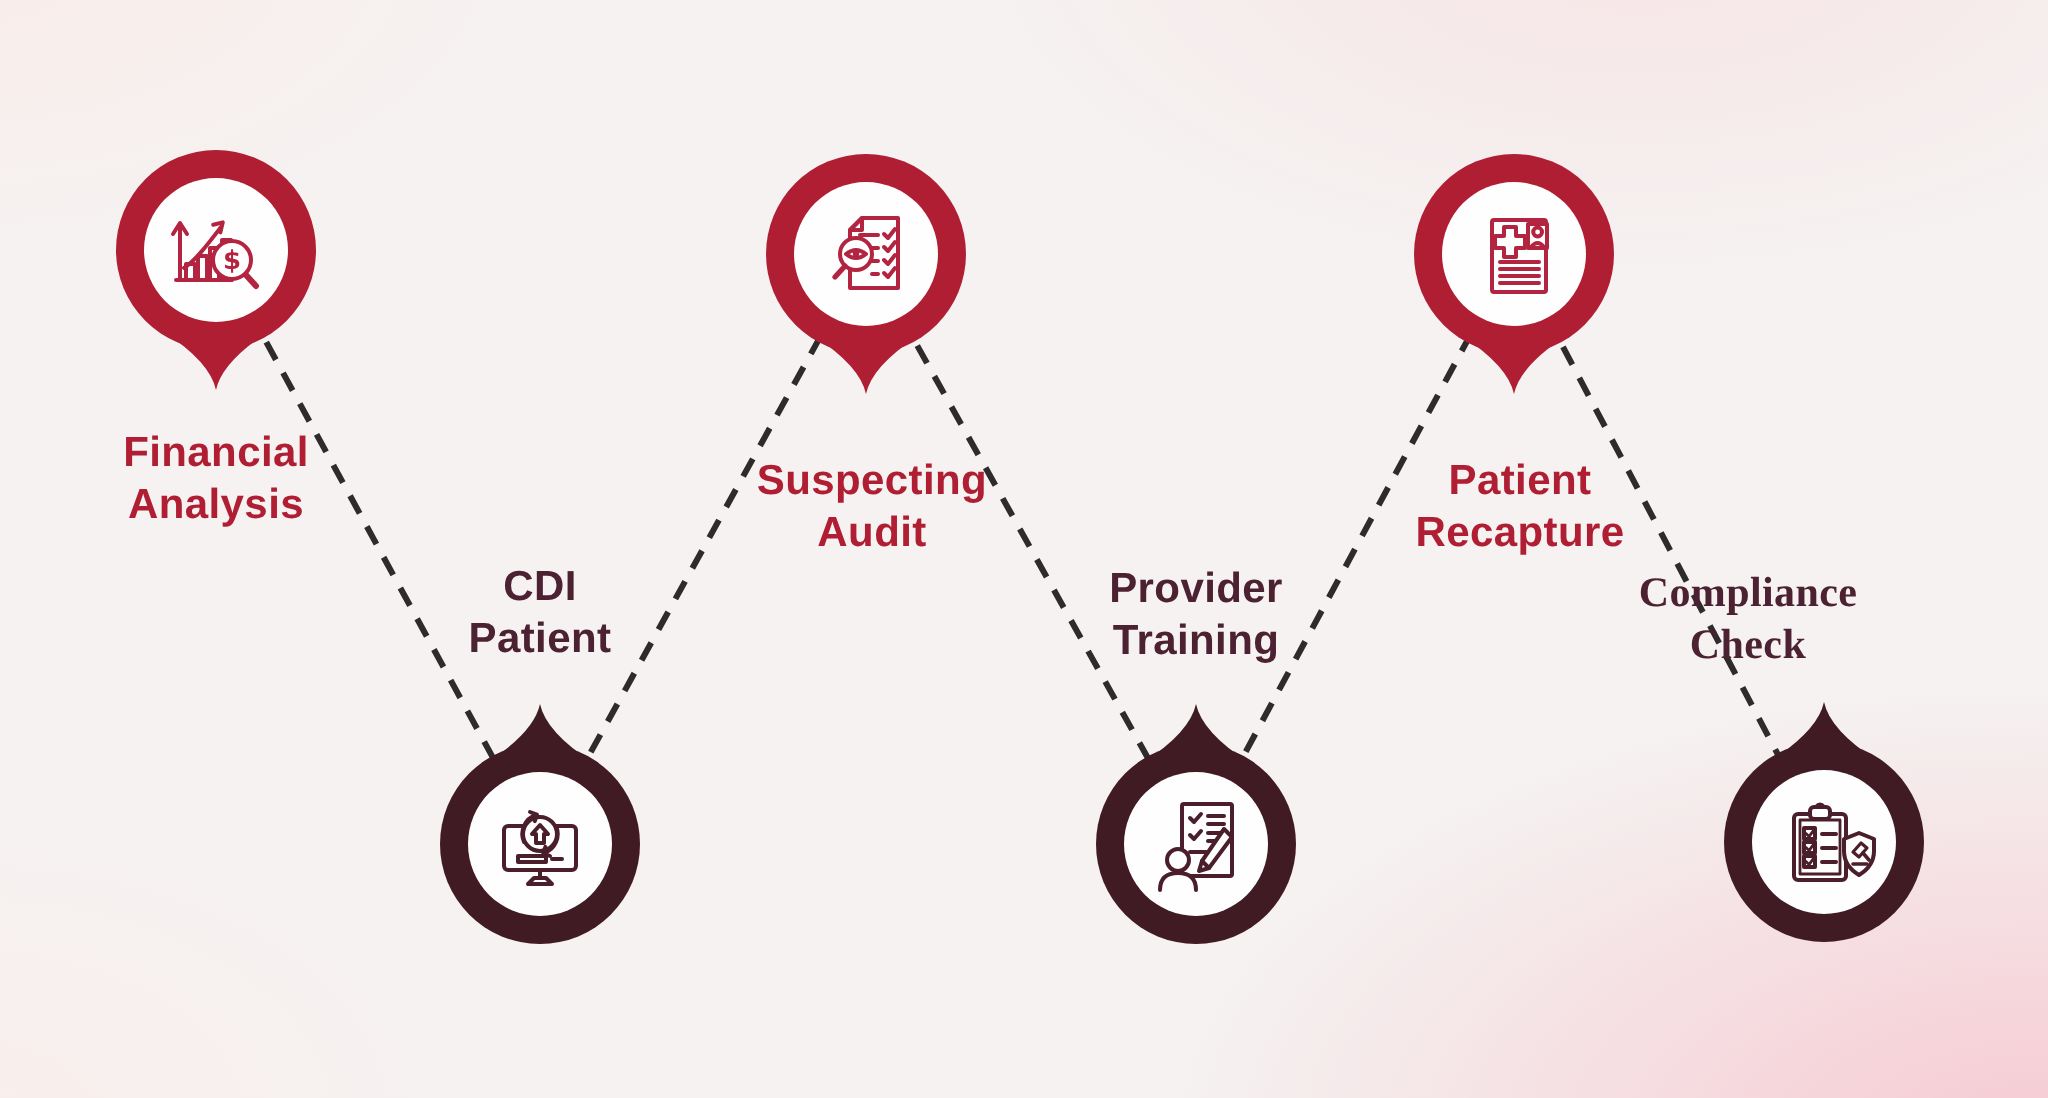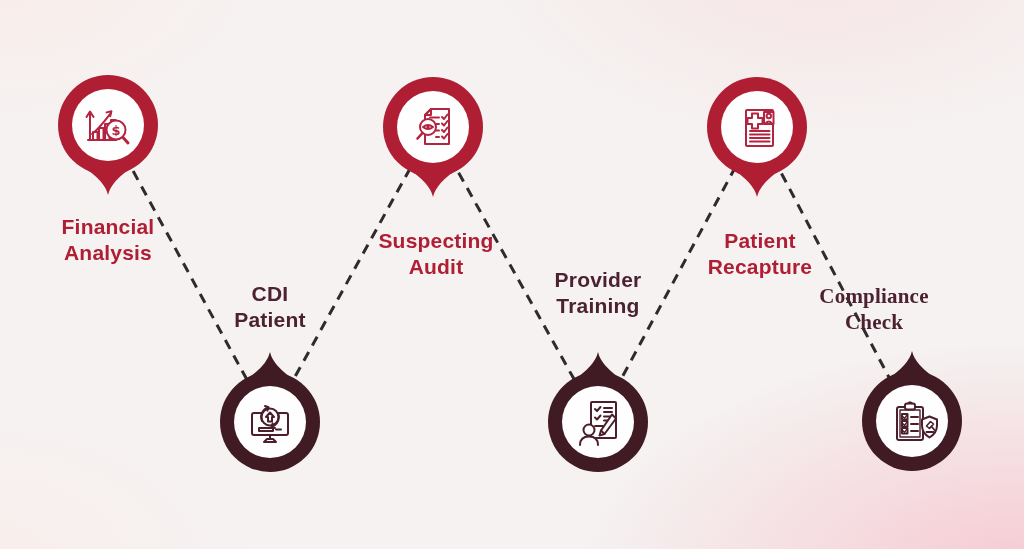--- a/index.html
+++ b/index.html
@@ -128,21 +128,21 @@
         <polyline points="25,22.5 27,24.5 30.5,20.5"></polyline>
         <line x1="34" y1="21.5" x2="42" y2="21.5"></line>
         <line x1="34" y1="25.5" x2="42" y2="25.5"></line>
         <line x1="25" y1="31" x2="33" y2="31"></line>
         <path d="M42,19.5 L46,23.5 L34.5,39 L29.5,40.5 L31,35.5 Z" fill="#fffefe"></path>
         <line x1="31" y1="35.5" x2="34.5" y2="39"></line>
         <circle cx="19" cy="35" r="5.5" fill="#fffefe"></circle>
         <path d="M10,50 Q10,41.5 19,41.5 Q28,41.5 28,50" fill="#fffefe"></path>
       </g>
     </svg>
-    <div class="label label--dark" style="left:498px;top:267px;">Provider
+    <div class="label label--dark" style="left:498px;top:282px;">Provider
 Training</div>
   </div>
 
   <div class="node">
     <svg class="pin" style="left:705px;top:75px;" width="104" height="124" viewBox="-52 -52 104 124">
       <circle r="50" fill="#b01e33"></circle>
       <path d="M -26 41 Q -3 56 0 70 Q 3 56 26 41 Z" fill="#b01e33"></path>
       <circle r="36" fill="#fffefe"></circle>
       <g class="icon-stroke" stroke="#b32440" stroke-width="2" transform="translate(-28,-27)">
         <rect x="17" y="10" width="27" height="36" rx="1"></rect>

